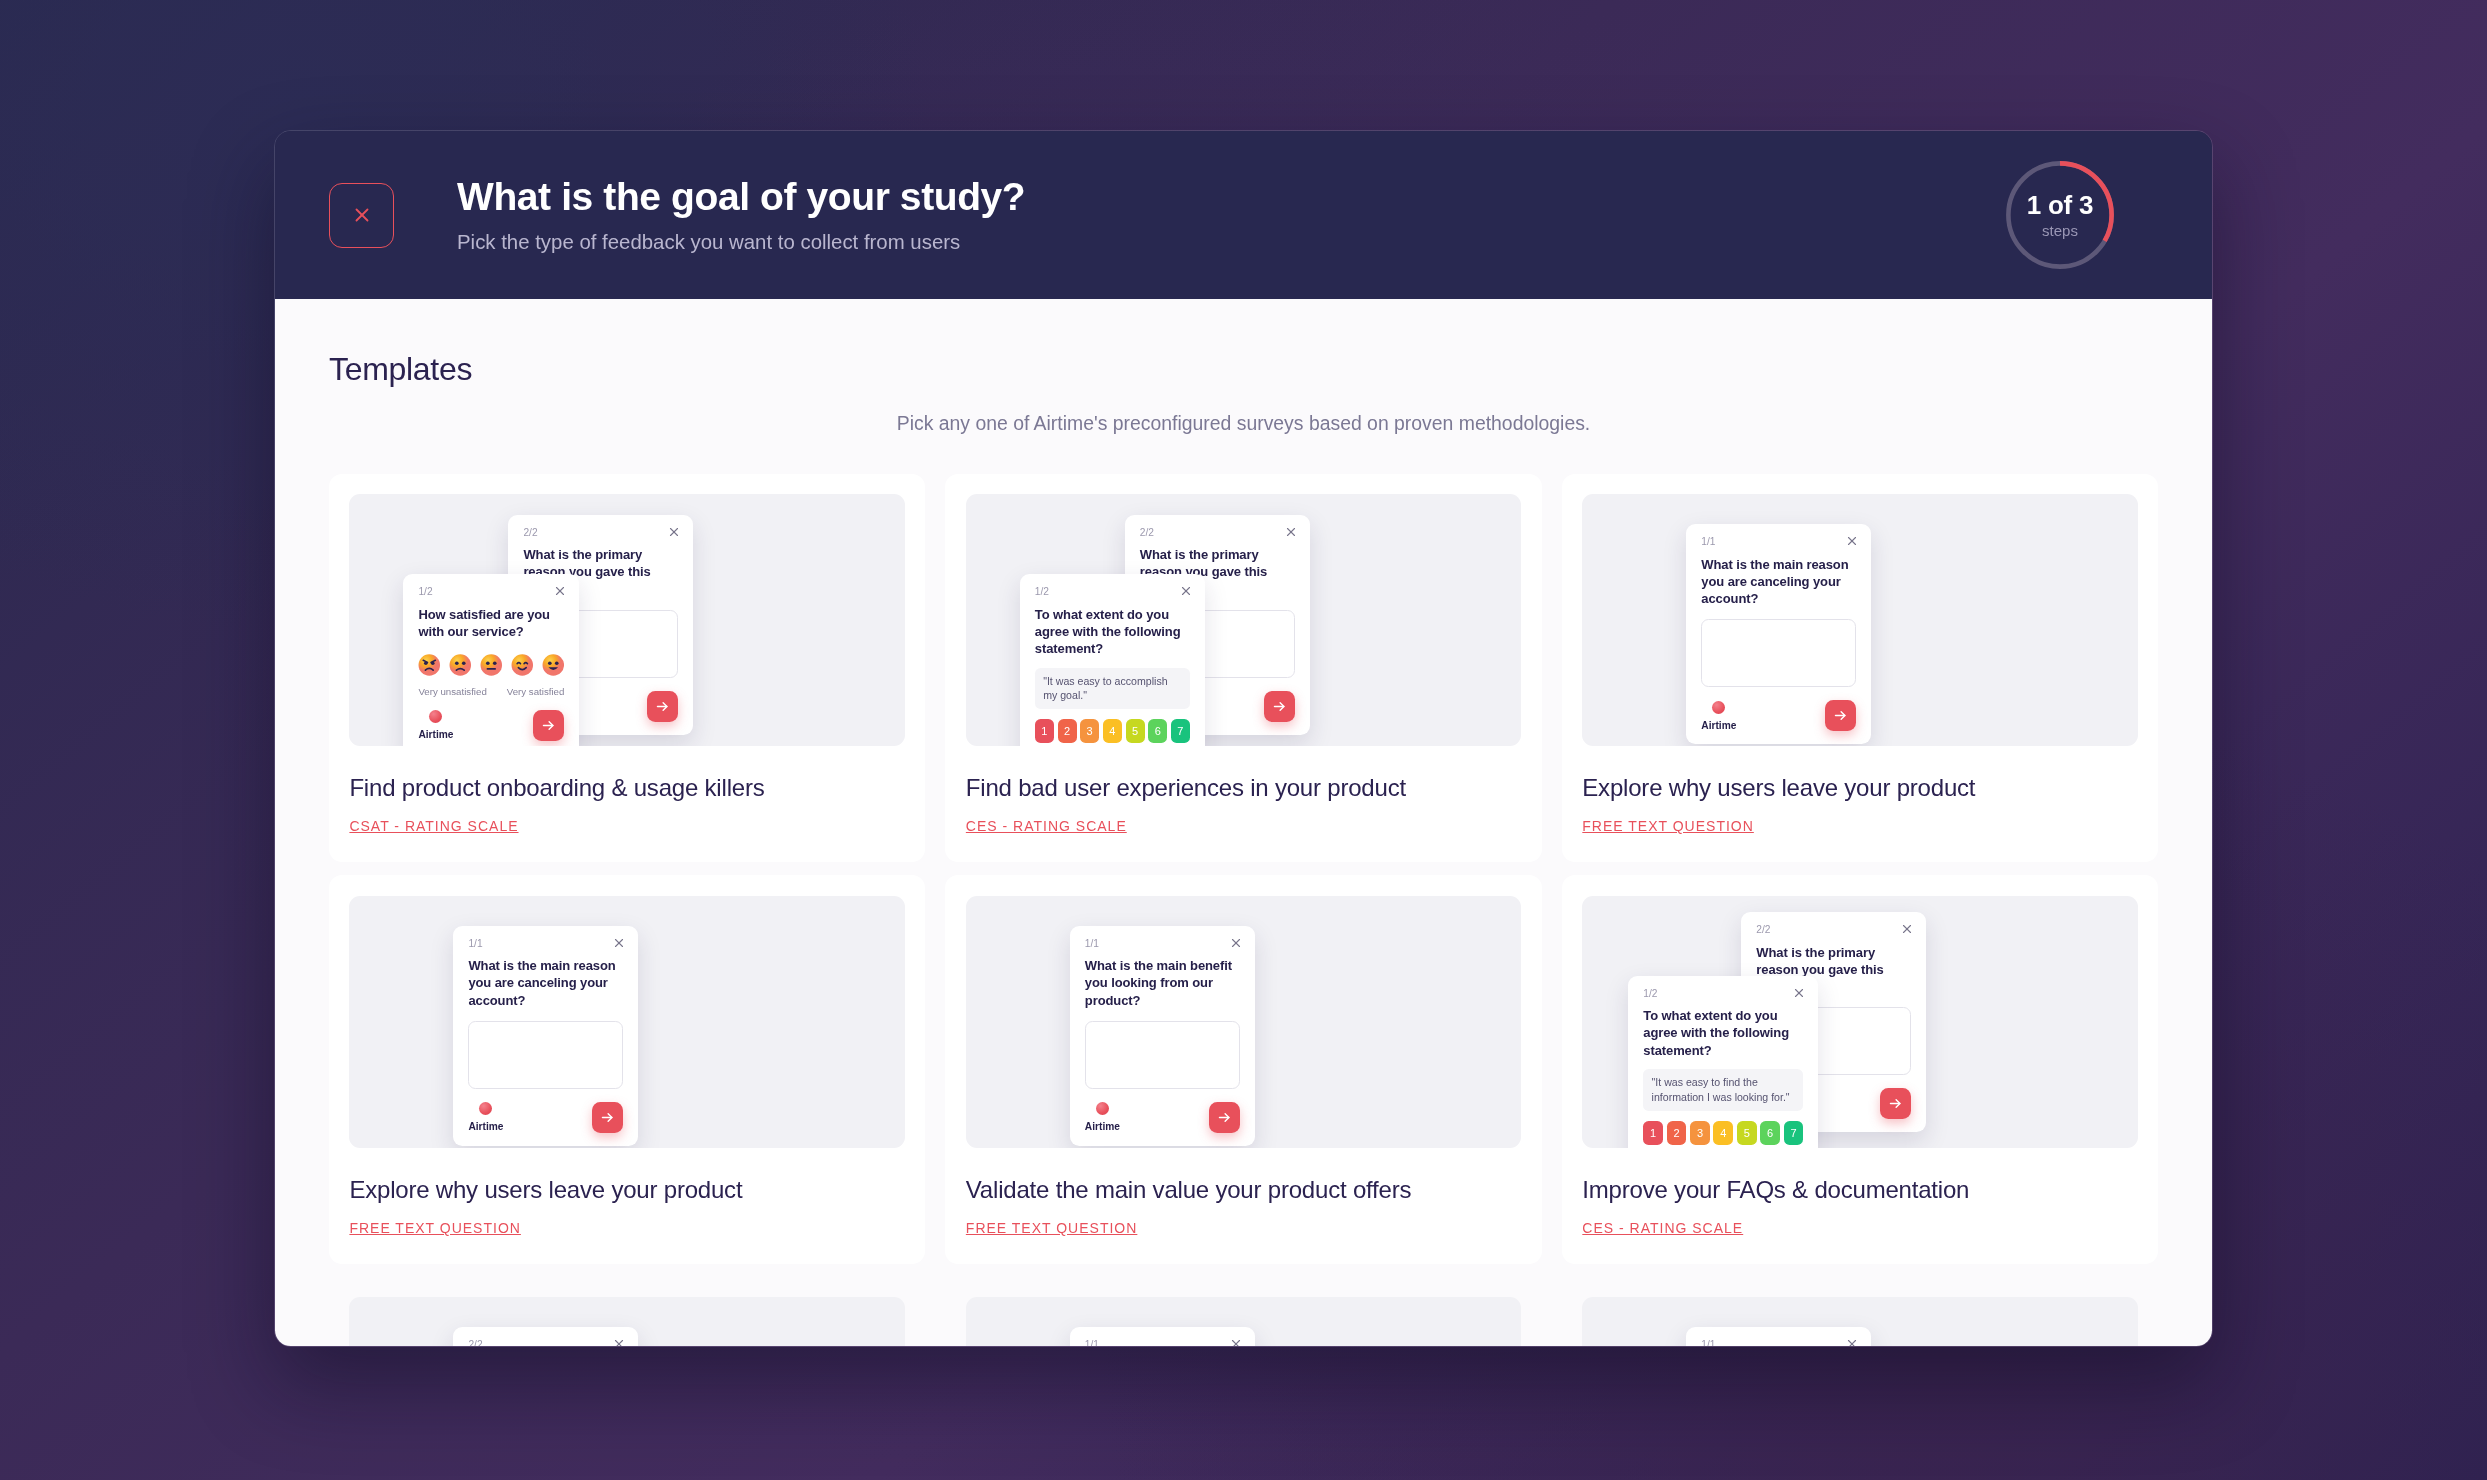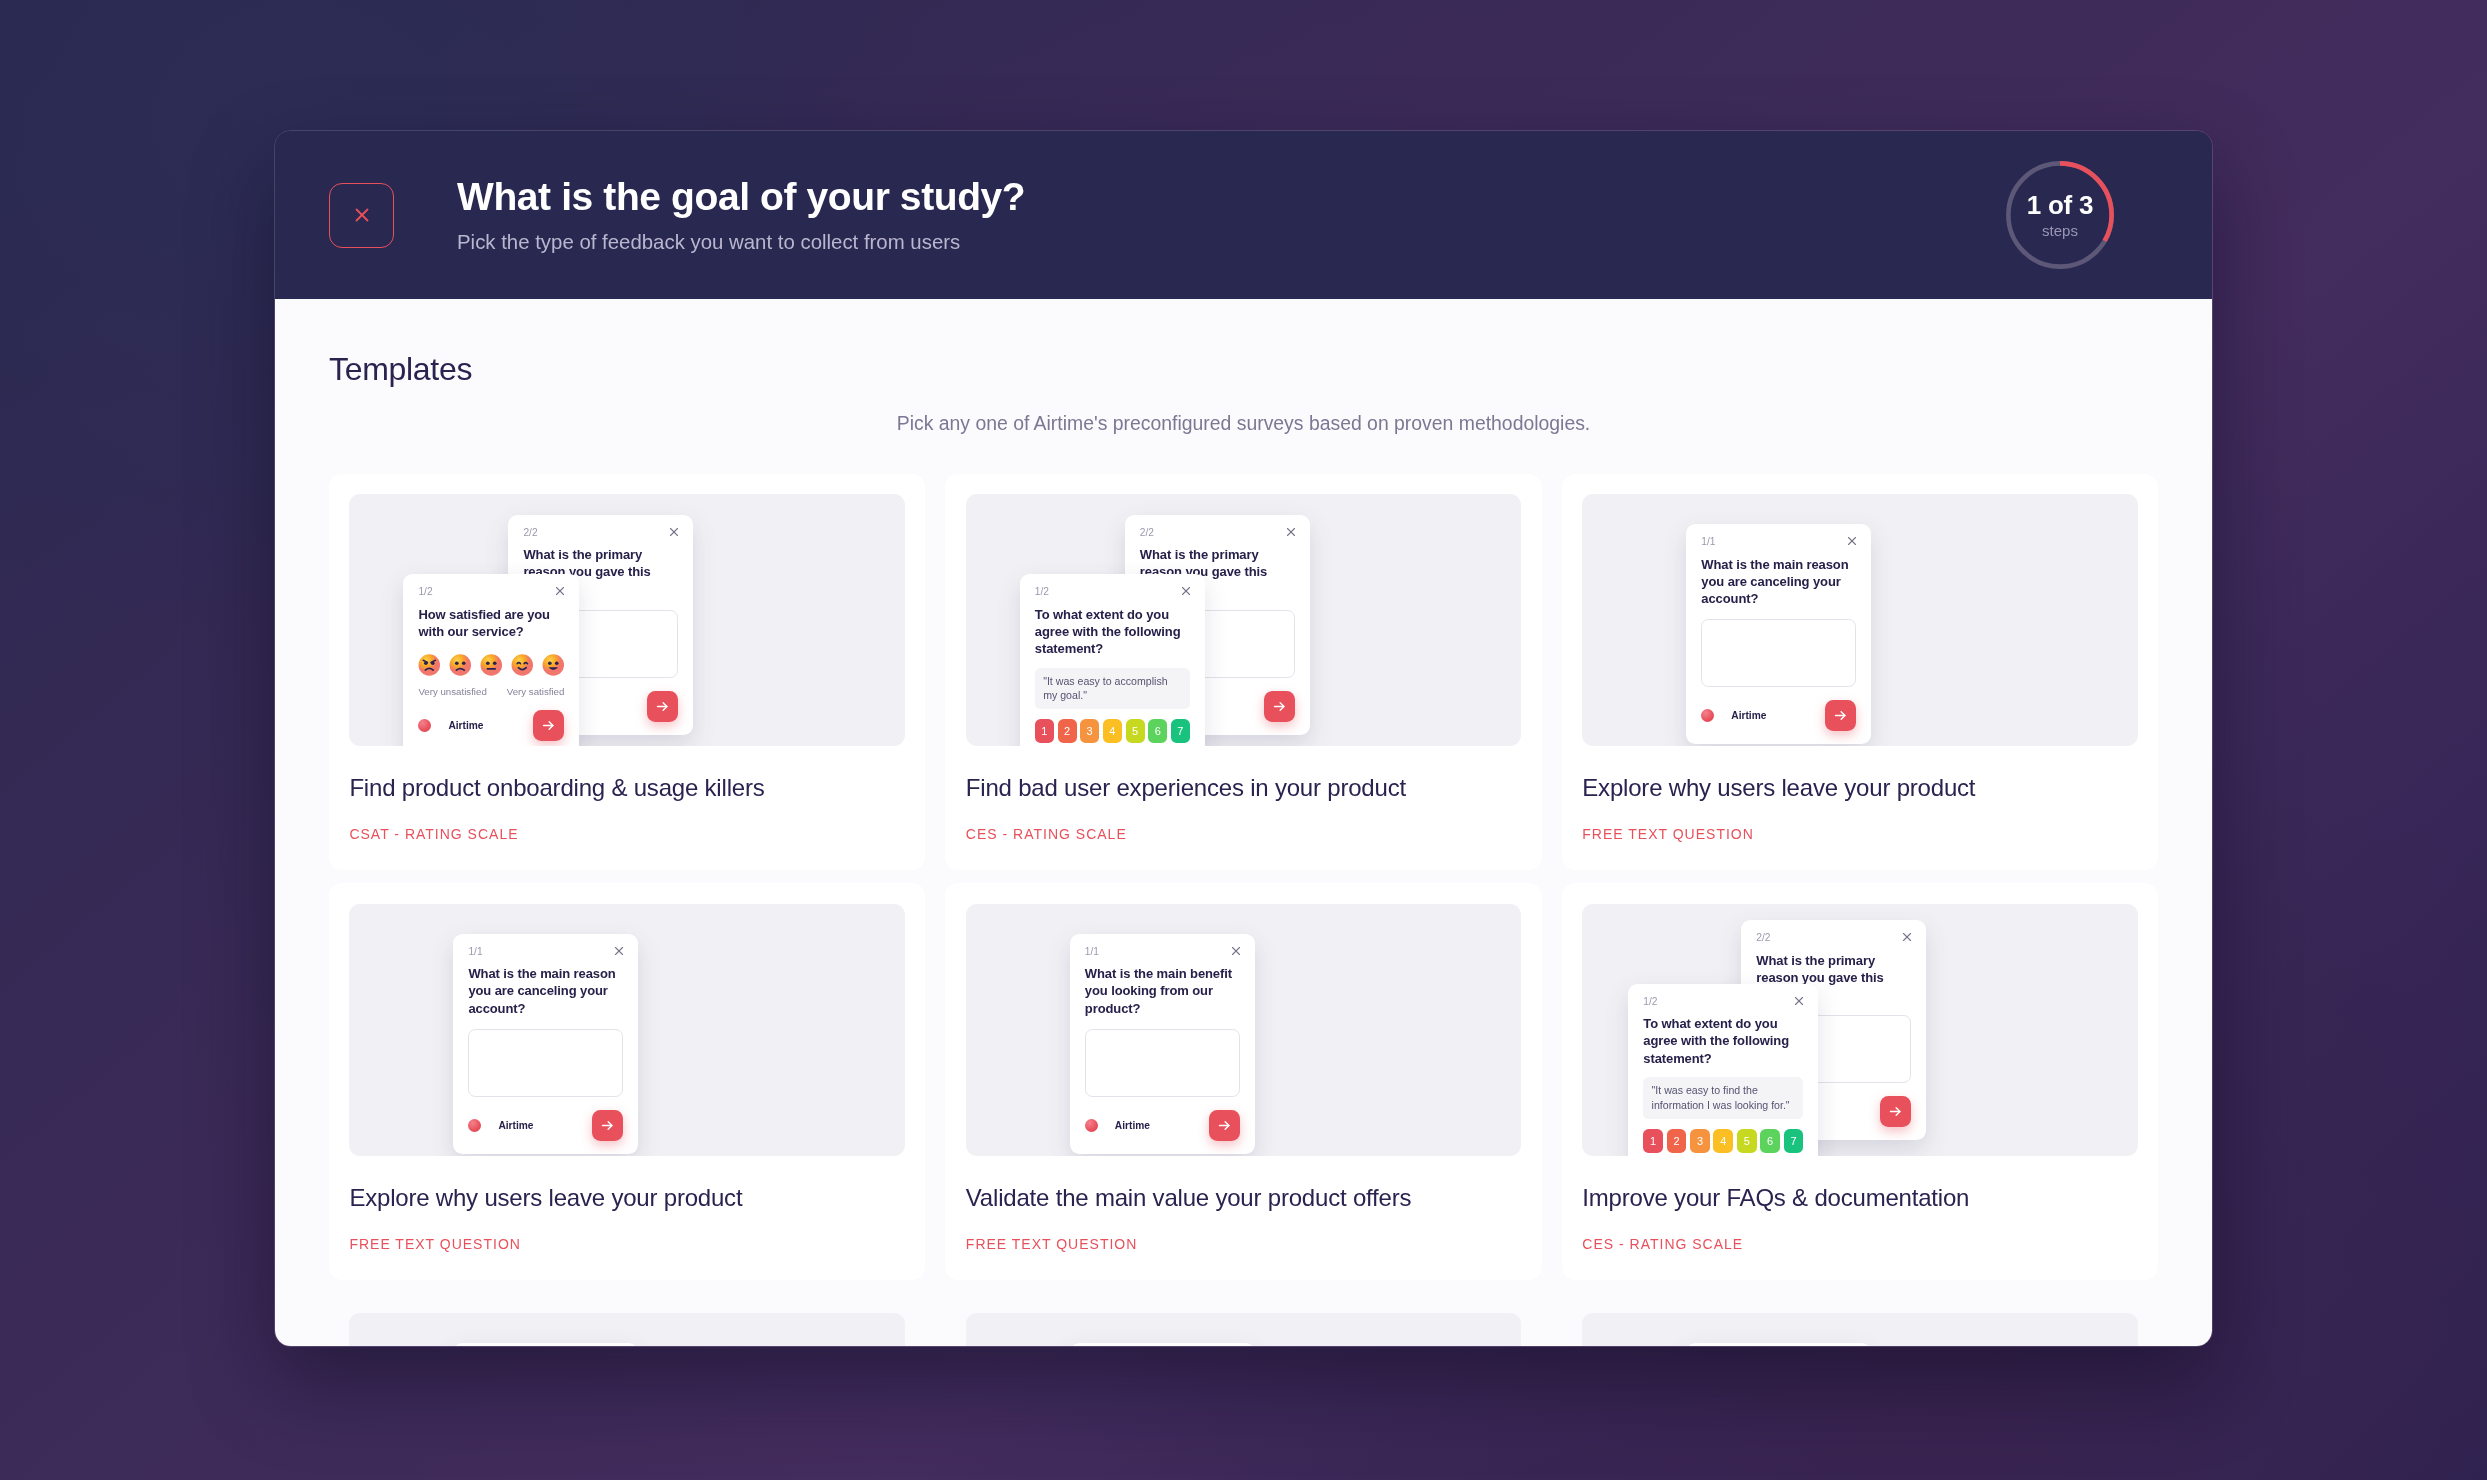--- a/index.html
+++ b/index.html
@@ -145,25 +145,26 @@
   }
   .preview.tall { height: 278px; }
 
   .tcard-title {
     margin-top: 28px;
     font-size: 24px;
     color: #2b2250;
     letter-spacing: -0.2px;
   }
   .tcard-tag {
-    margin-top: 24px;
+    margin-top: 16px;
     font-size: 14px;
     color: #e8505b;
     letter-spacing: 1px;
     text-transform: uppercase;
+    text-decoration: underline;
   }
 
   
   .mini {
     position: absolute;
     background: #fff;
     border-radius: 9.3px;
     box-shadow: 0 9.3px 24px rgba(40,30,80,.13);
     padding: 13px 15px 13px 15px;
   }
@@ -196,24 +197,25 @@
   }
   .mini .mini-footer {
     margin-top: 13px;
     display: flex;
     align-items: center;
     justify-content: space-between;
   }
   .brand {
     display: flex;
     align-items: center;
-    gap: 17px;
+    gap: 6px;
     font-size: 10.2px;
     font-weight: bold;
     color: #26204a;
+    flex-direction: column;
   }
   .brand-dot {
     width: 13px; height: 13px;
     border-radius: 50%;
     background: radial-gradient(circle at 35% 30%, #f4818c 0%, #e8505b 60%, #d8404e 100%);
     flex: 0 0 auto;
   }
   .next-btn {
     width: 31px; height: 31px;
     background: #e8505b;

